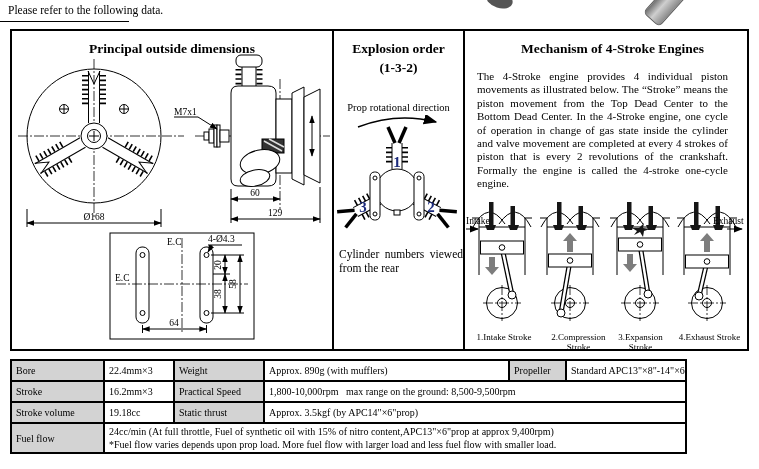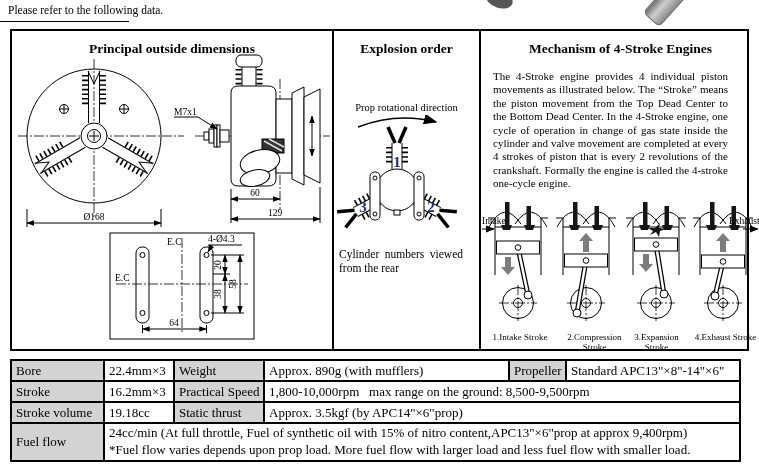--- a/index.html
+++ b/index.html
@@ -14,21 +14,21 @@
   .muffler-a { position:absolute; left:486px; top:-9px; width:27px; height:17px;
     background:#555; border-radius:50%; transform:rotate(18deg); }
   .muffler-b { position:absolute; left:656px; top:-22px; width:20px; height:46px;
     background:linear-gradient(90deg,#6f6f6f,#cfcfcf 45%,#8a8a8a); border:1px solid #5c5c5c;
     border-radius:5px; transform:rotate(42deg); }
 
   .main-box { position:absolute; left:10px; top:29px; width:739px; height:322px;
     border:2px solid #000; box-sizing:border-box; display:flex; background:#fff; }
   .panel { position:relative; box-sizing:border-box; height:100%; }
   .p1 { width:320px; }
-  .p2 { width:149px; border-left:2px solid #000; border-right:2px solid #000; }
+  .p2 { width:133px; border-left:2px solid #000; border-right:2px solid #000; }
   .p3 { flex:1;padding-left:13px; }
   .panel h3 { margin:4px; padding-top:6px; text-align:center; font-size:13.5px; font-weight:bold; }
   .p2 .subtitle { text-align:center; font-size:13.5px; font-weight:bold; line-height:1; }
   .panel svg { position:absolute; left:0; }
 
   .dim-svg { top:0; }
   .prop-dir { position:absolute; top:71px; left:0; width:100%; text-align:center; font-size:10.5px; }
   .exp-svg { top:84px; }
   .exp-caption { position:absolute; top:217px; left:5px; width:124px; font-size:11.5px; line-height:1.18; text-align:justify; }
 
@@ -45,22 +45,22 @@
   .cl { stroke-dasharray:10 2 2 2; stroke-width:0.8; }
   .fin { stroke-width:6; stroke-dasharray:1.6 3; }
   .t { fill:#000; stroke:none; font-size:9.5px; text-anchor:middle; font-family:"Liberation Serif",serif; }
   .ts { text-anchor:start; }
   .cylnum { fill:#1b2a7b; stroke:none; font-weight:bold; font-size:15px; text-anchor:middle;
     font-family:"Liberation Serif",serif; }
   .mk { fill:#000; stroke:none; }
   .grey { fill:#7d7d7d; stroke:none; }
   .dark { fill:#161616; stroke:none; }
 
-  table.spec { position:absolute; left:10px; width:731px; border-collapse:collapse;
-    table-layout:fixed; font-size:13px; }
+  table.spec { position:absolute; left:10px; width:677px; border-collapse:collapse;
+    table-layout:fixed; font-size:10px; }
   .spec td { border:2px solid #000; padding:1px 4px; height:17px; overflow:hidden; white-space:nowrap; }
   .spec td.lbl { background:#d3d3d3; }
   .t1 { top:359px; }
   .t2 { top:422px;border-radius:8px; }
   .t2 td { white-space:normal; height:auto; }
   .t2 td.lbl { vertical-align:middle; }
   .fuel-lines { line-height:1.3; }
 </style>
 </head>
 <body>
@@ -181,20 +181,21 @@
         <text class="t" transform="translate(209,234) rotate(-90)">20</text>
         <text class="t" transform="translate(209,263) rotate(-90)">38</text>
         <text class="t" transform="translate(224,253) rotate(-90)">58</text>
         <text class="t" x="162" y="295">64</text>
       </svg>
       <h3>Principal outside dimensions</h3>
     </section>
 
     <section class="panel p2">
       <h3>Explosion order</h3>
+      <div class="subtitle">(1-3-2)</div>
       <div class="prop-dir">Prop rotational direction</div>
 
       <svg class="exp-svg" width="133" height="132" viewBox="0 0 133 132">
         <defs>
           <marker id="arr2" viewBox="0 0 10 10" refX="9" refY="5" markerWidth="9" markerHeight="9" orient="auto-start-reverse">
             <path d="M0,1 L10,5 L0,9 z" class="mk"></path>
           </marker>
           <g id="ecyl">
             <line class="fin" x1="55" y1="32" x2="55" y2="50"></line>
             <line class="fin" x1="71" y1="32" x2="71" y2="50"></line>

